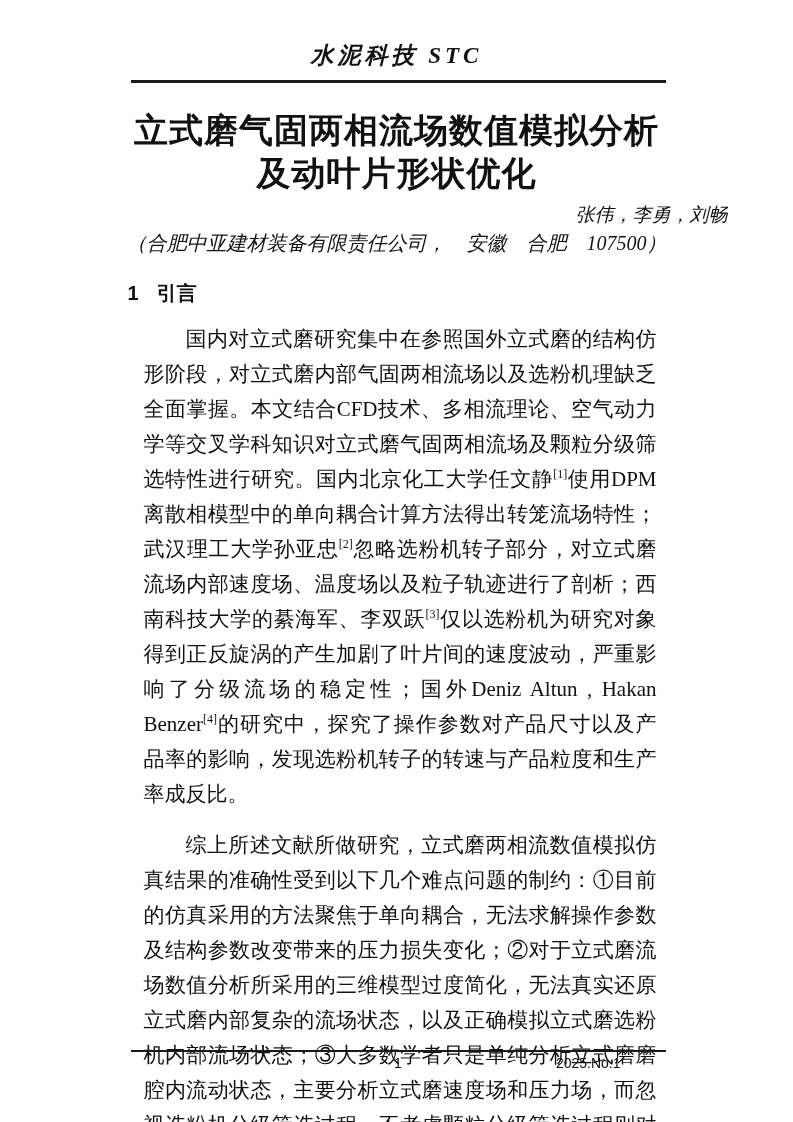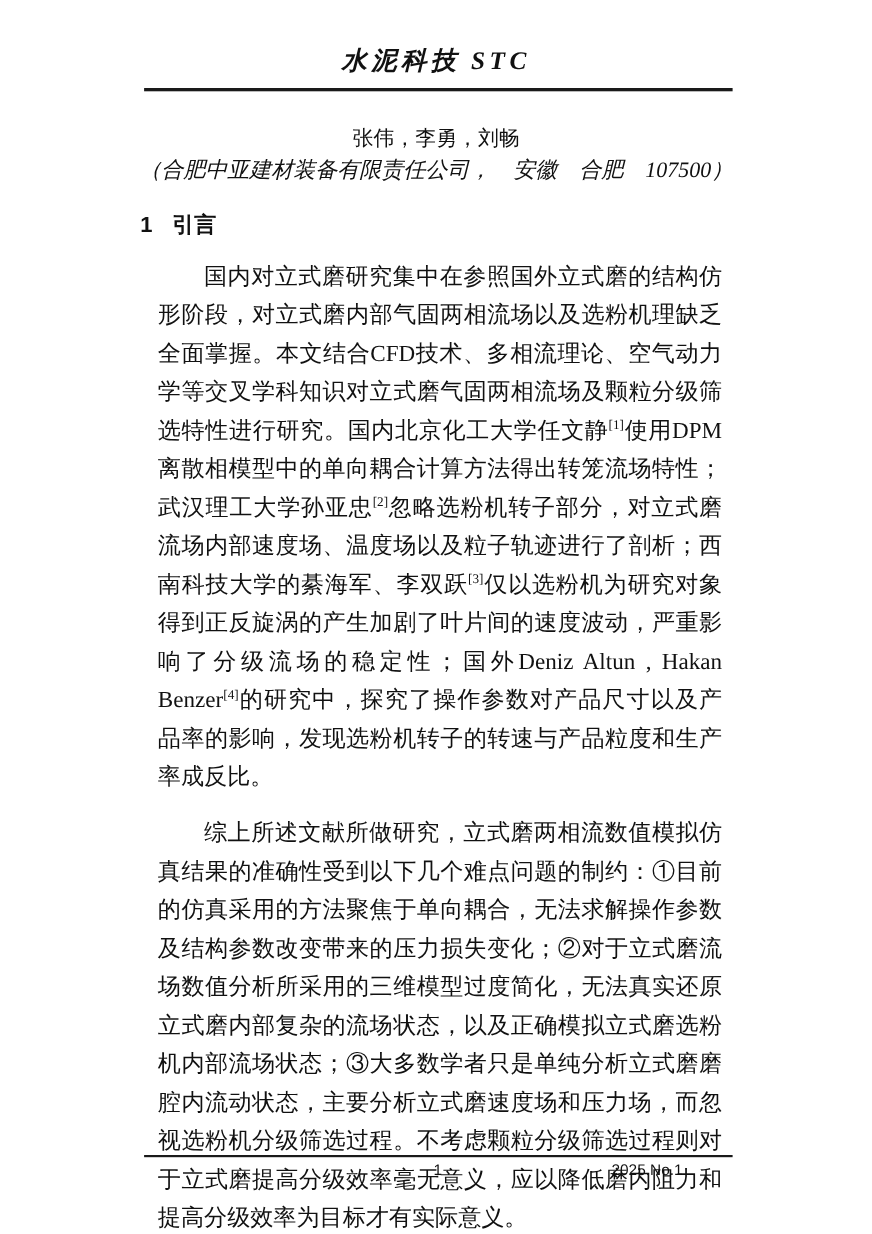--- a/index.html
+++ b/index.html
@@ -39,23 +39,24 @@
   .article-title {
     margin: 26px 60px 0 60px;
     text-align: center;
     font-family: "Liberation Sans", sans-serif;
     font-weight: 700;
     font-size: 34px;
     line-height: 43px;
     letter-spacing: 1px;
   }
   .authors-line {
-    margin-top: 32px;
-    text-align: center;
+    margin-top: 8px;
+    text-align: right;
     font-size: 19px;
+    font-style: italic;
     line-height: 24px;
   }
   .affiliation-line {
     margin-top: 3px;
     text-align: center;
     font-size: 20px;
     font-style: italic;
     line-height: 26px;
   }
   
@@ -114,20 +115,22 @@
 </head>
 <body>
 
 <div class="page">
 
   <div class="running-head">水泥科技 STC</div>
 
   <hr class="header-rule">
 
   <div class="article-title">
+    <div>立式磨气固两相流场数值模拟分析</div>
+    <div>及动叶片形状优化</div>
   </div>
 
   <div class="authors-line">张伟，李勇，刘畅</div>
 
   <div class="affiliation-line">（合肥中亚建材装备有限责任公司，　安徽　合肥　107500）</div>
 
   <div class="section-heading">
     <span class="section-number">1</span><span>引言</span>
   </div>
 

